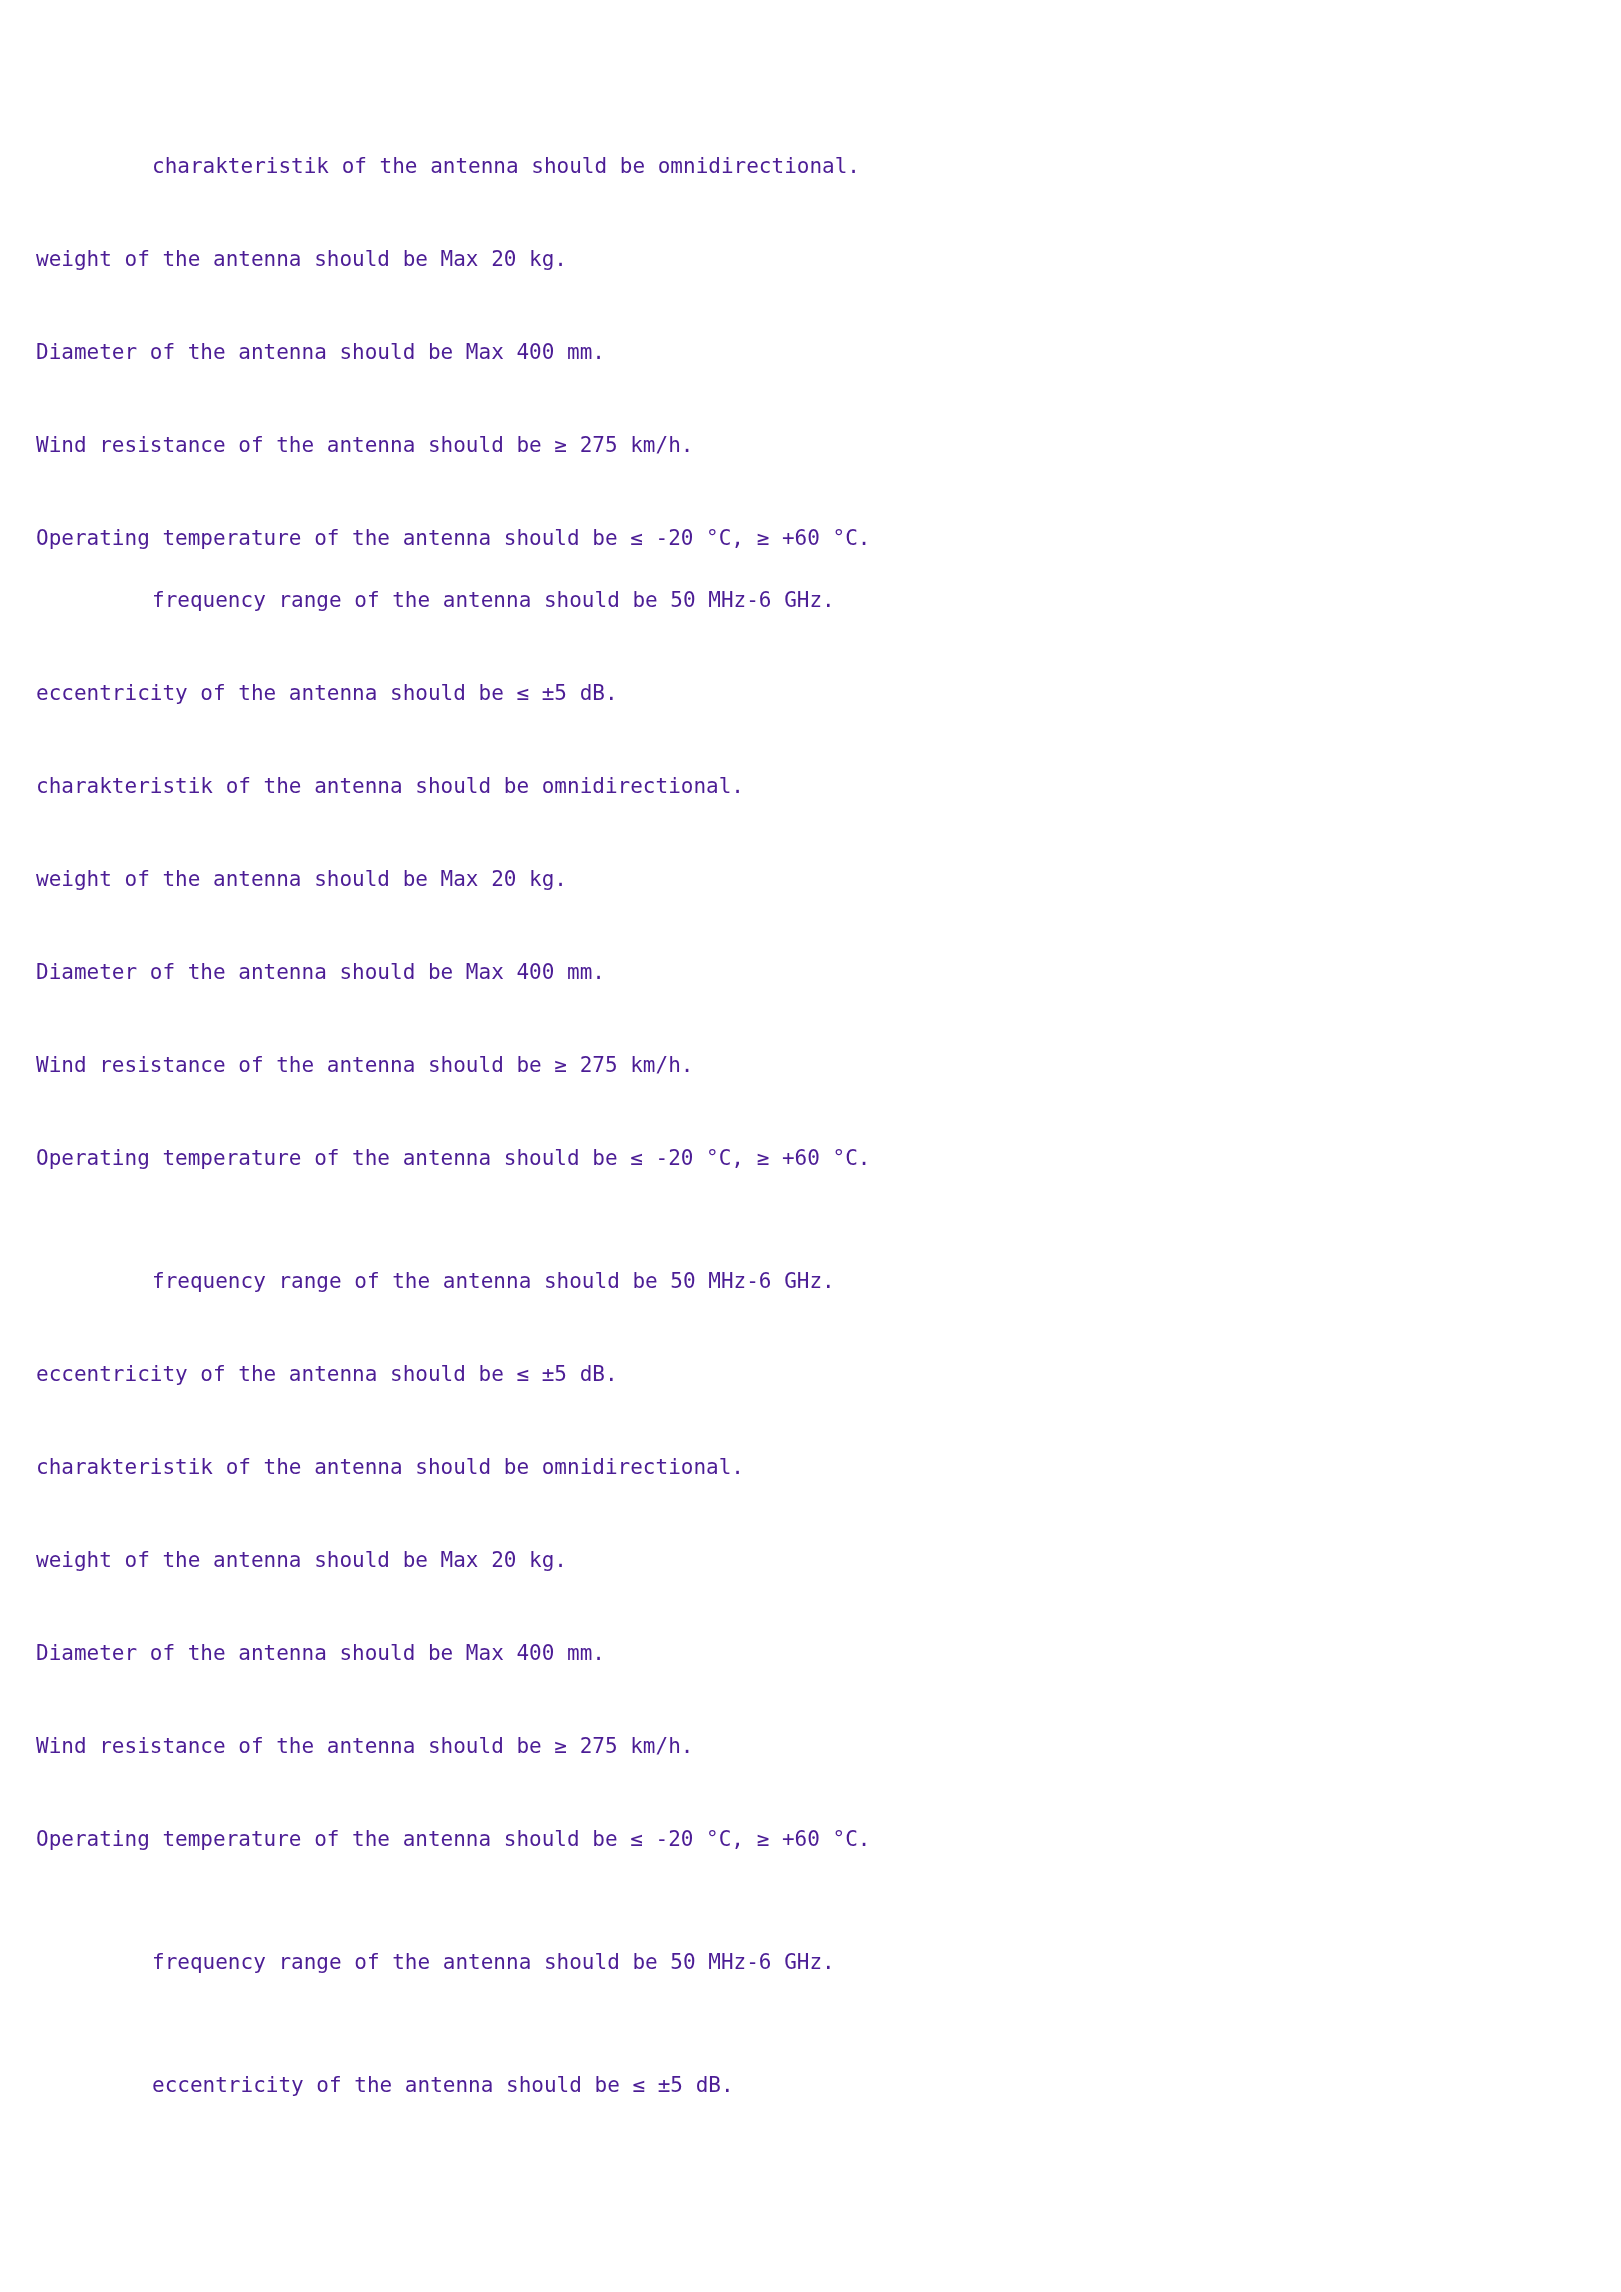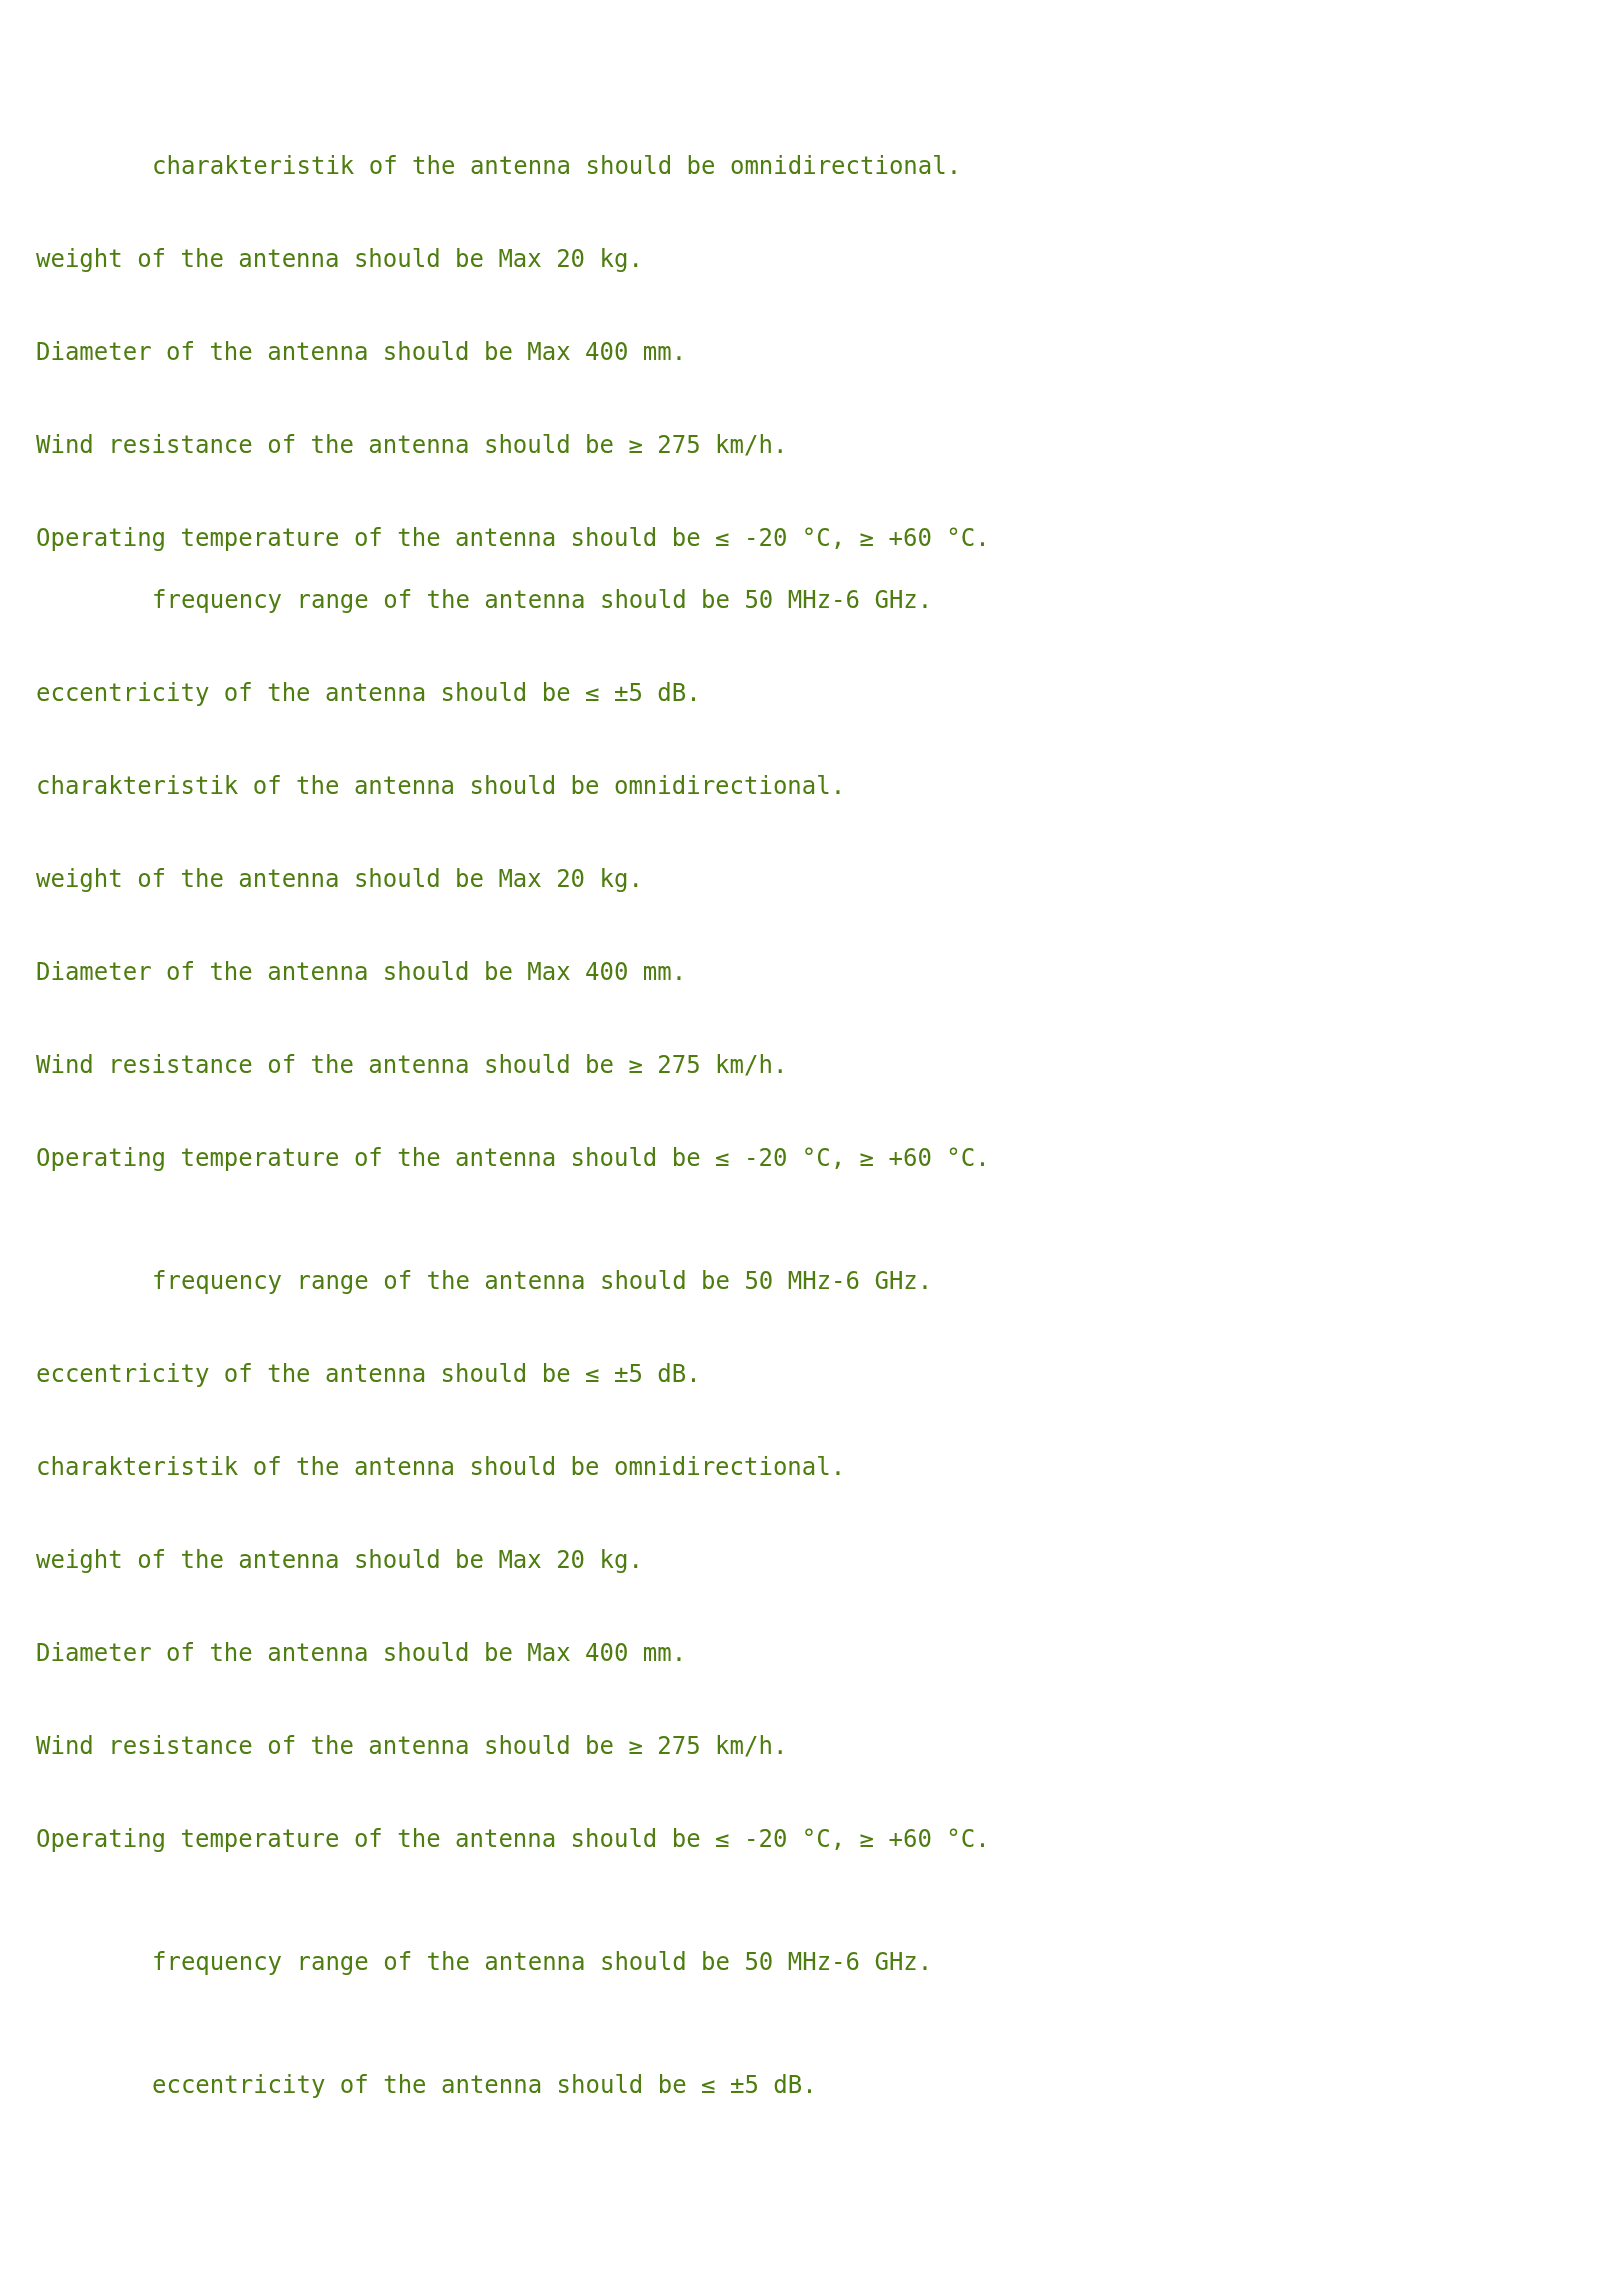--- a/index.html
+++ b/index.html
@@ -18,24 +18,24 @@
   .page {
     position: relative;
     width: 1621px;
     height: 2293px;
     background: #ffffff;
   }
   .line {
     margin: 0 0 0 152px;
     height: 39px;
     line-height: 39px;
-    font-size: 24px;
+    font-size: 21px;
     letter-spacing: 0;
     white-space: pre;
-    color: #4d7c0f;
+    color: #4c1d95;
   }
   
   .gap-first  { margin-top: 147px; }
   .gap-normal { margin-top: 54px; margin-left: 36px; }
   .gap-tight  { margin-top: 22.5px; }
   .gap-extra  { margin-top: 84px; }
 </style>
 </head>
 <body style="background: rgb(255, 255, 255); color: rgb(17, 17, 17);">
 

